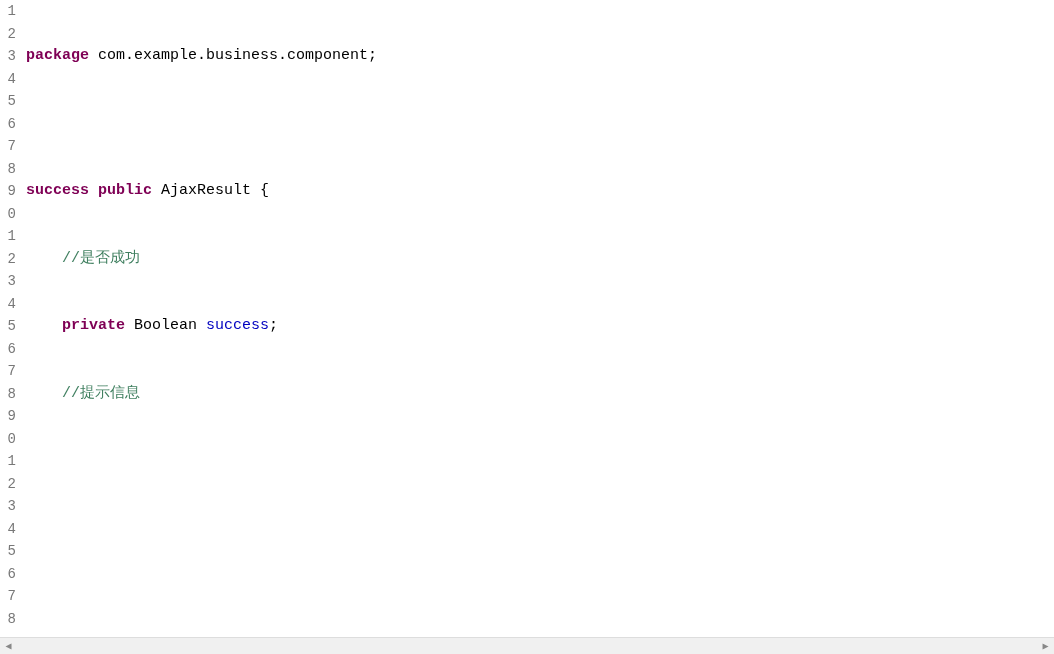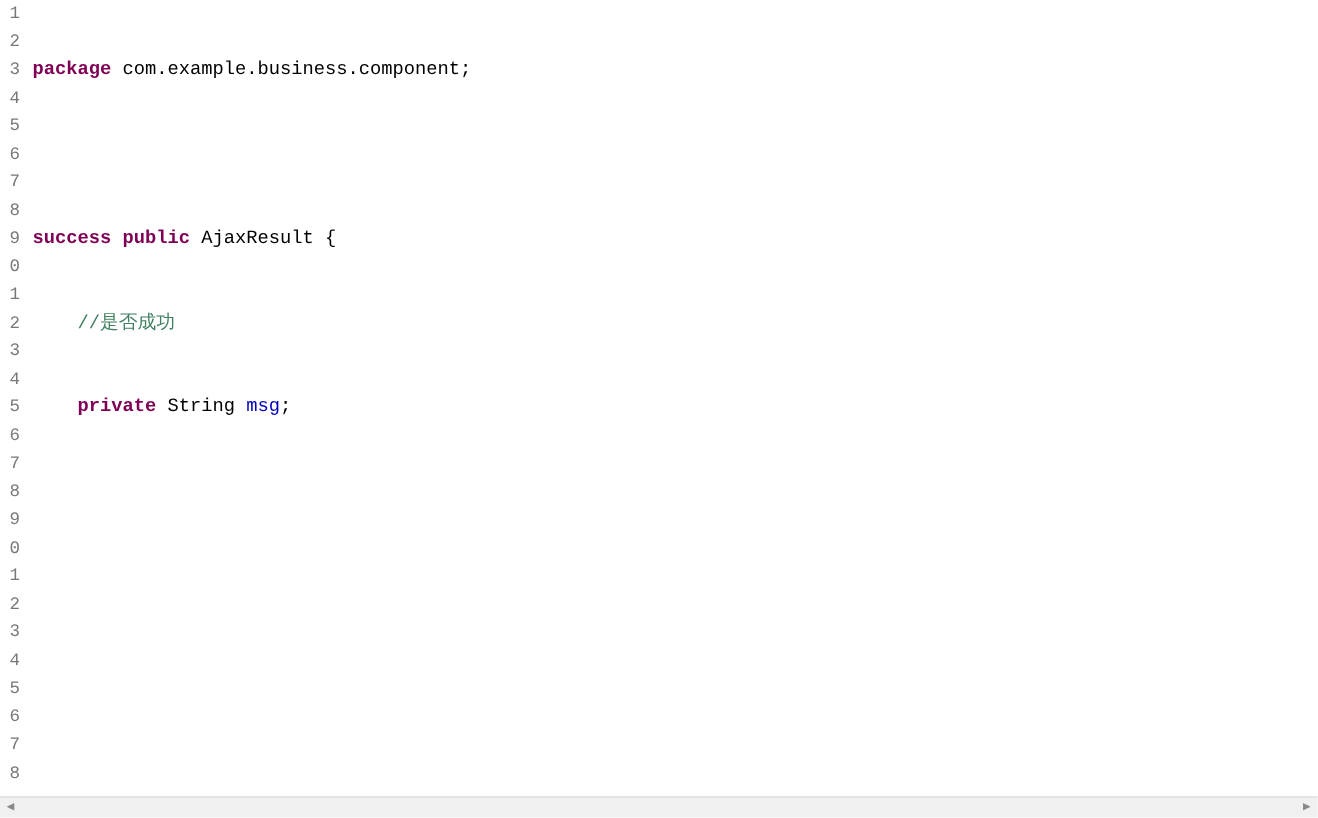--- a/index.html
+++ b/index.html
@@ -95,21 +95,22 @@
     <div>6</div>
     <div>7</div>
     <div>8</div>
   </div>
 
   <div class="code">
     <div class="line"><span class="kw">package</span><span> com.example.business.component;</span></div>
     <div class="line"></div>
     <div class="line"><span class="kw">success</span> <span class="kw">public</span><span> AjaxResult </span><span>{</span></div>
     <div class="line">    <span class="cm">//是否成功</span></div>
-    <div class="line">    <span class="kw">private</span><span> String </span><span class="field">msg</span><span>;</span></div>
+    <div class="line">    <span class="kw">private</span><span> Boolean </span><span class="field">success</span><span>;</span></div>
+    <div class="line">    <span class="cm">//提示信息</span></div>
     
     
     
     
     
     
     
     
     
     

